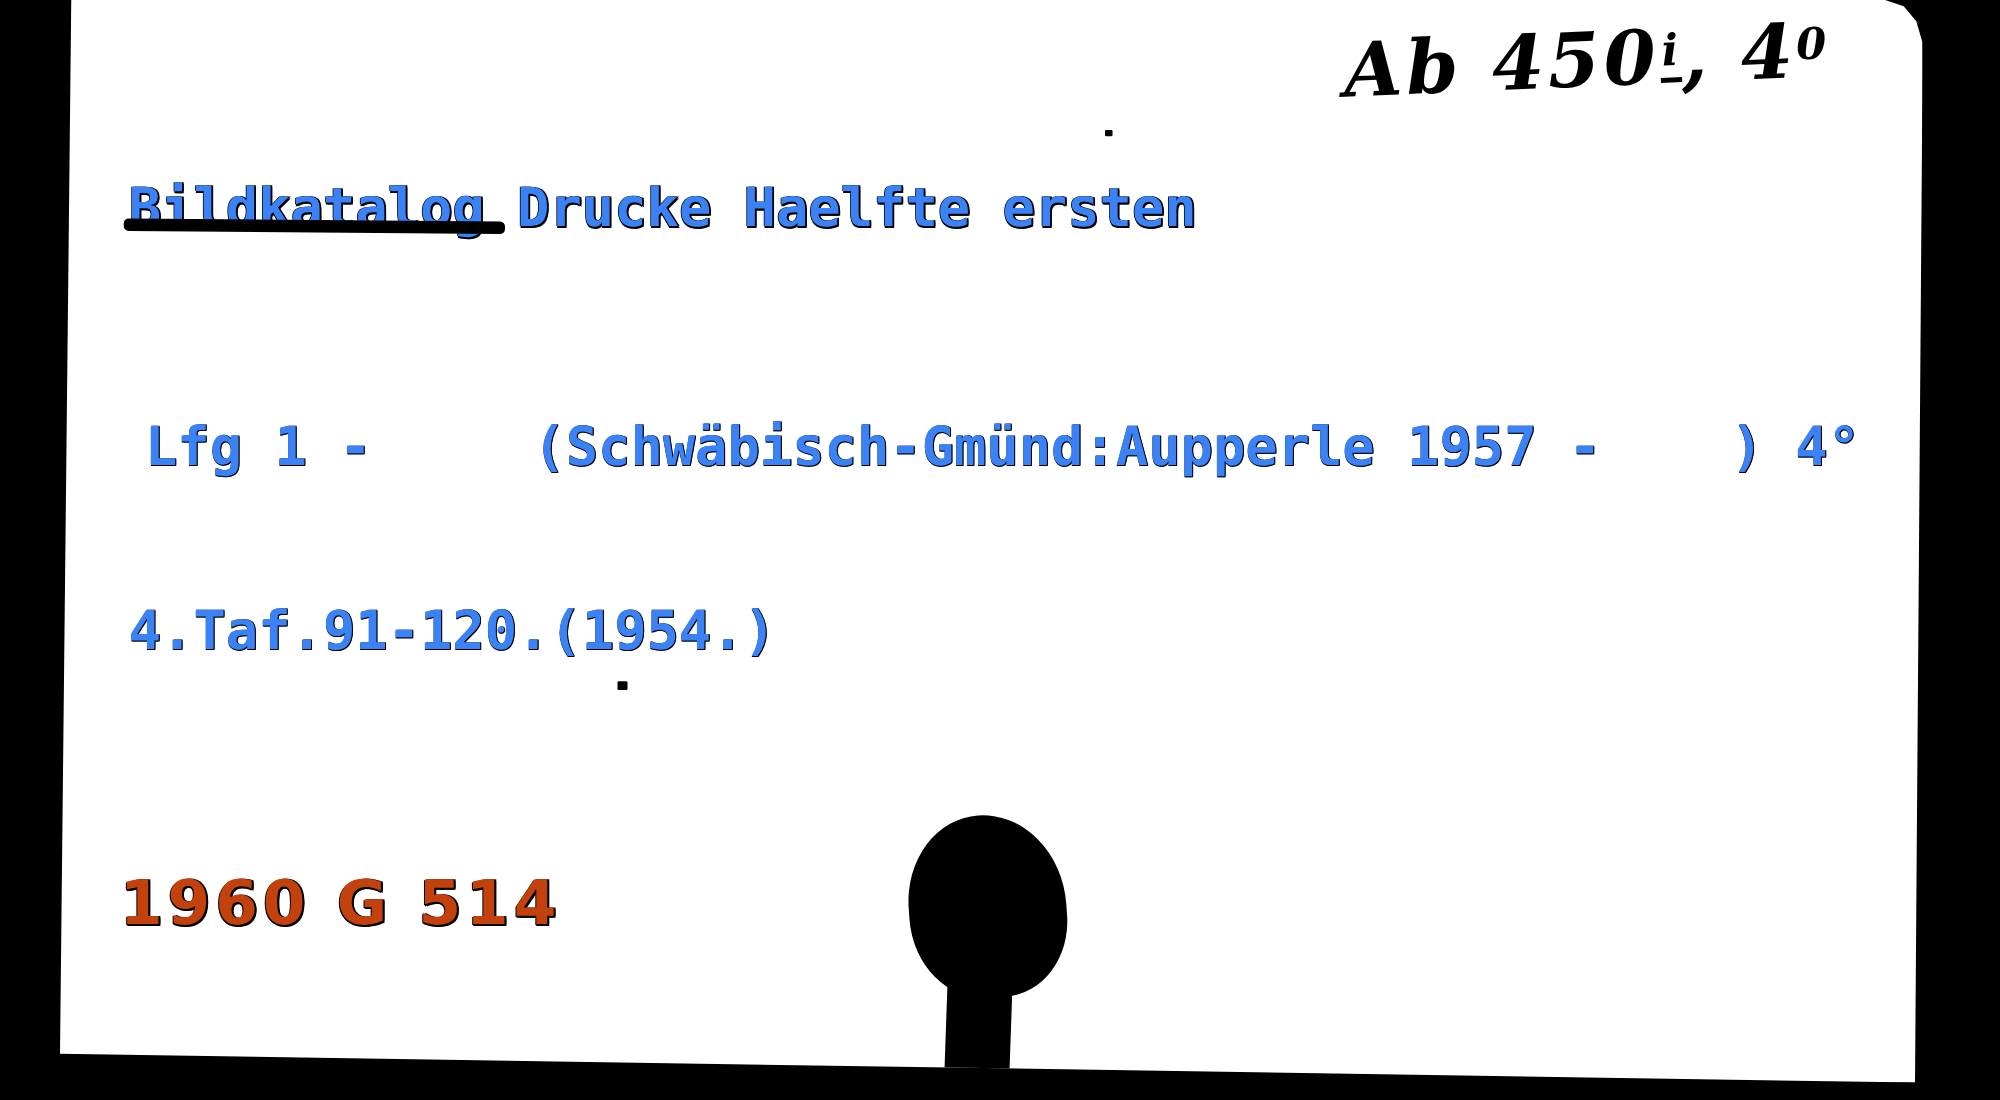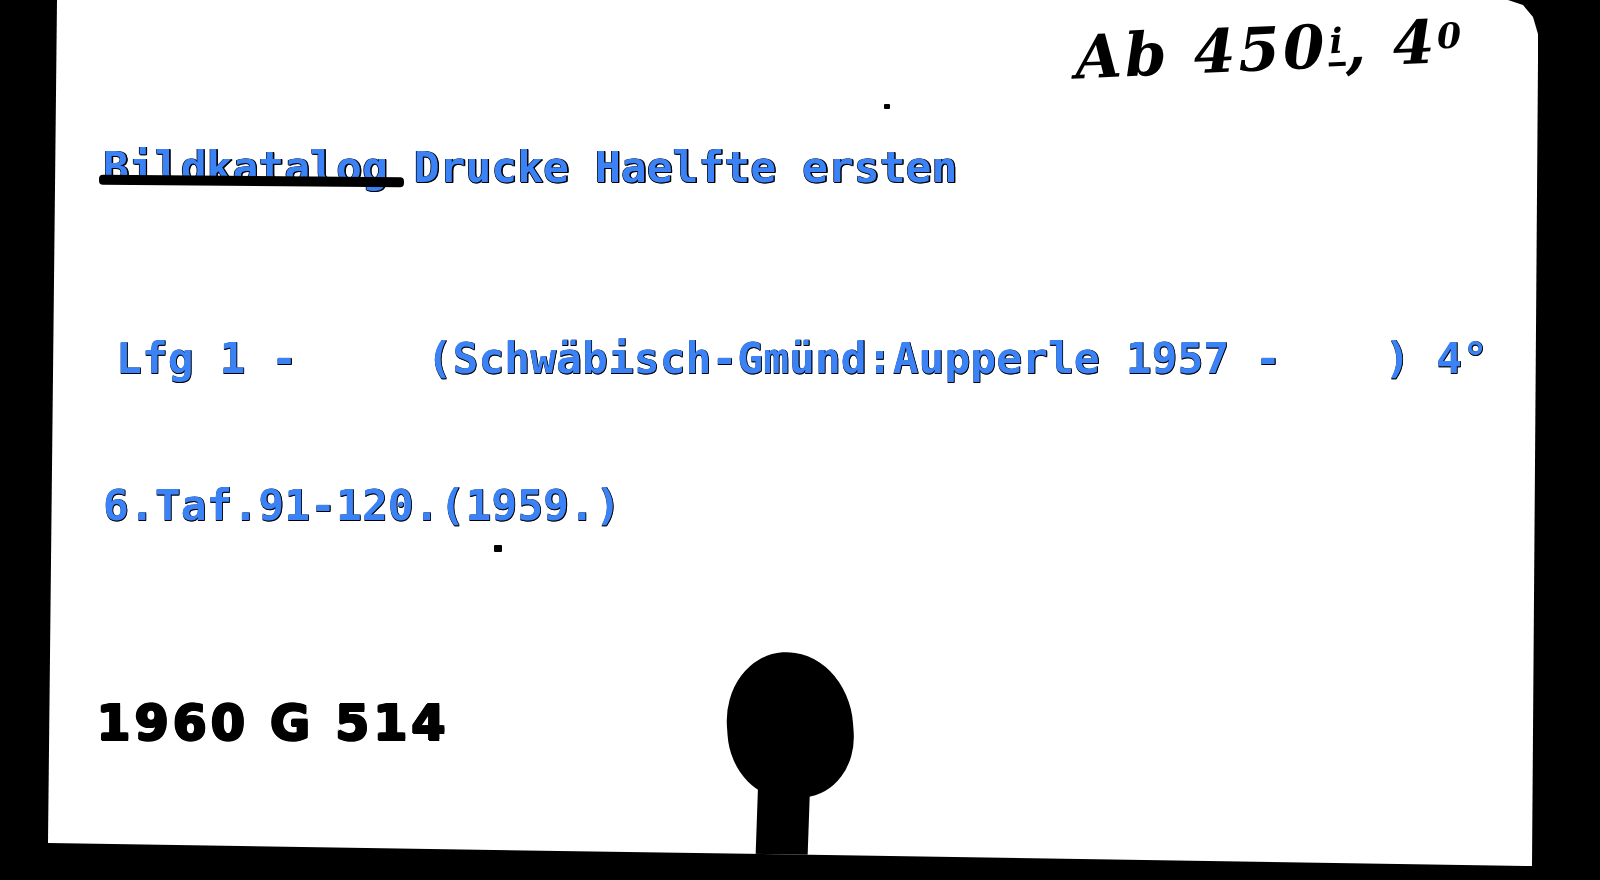--- a/index.html
+++ b/index.html
@@ -63,21 +63,21 @@
   .annotation .sup {
     font-size: 0.58em;
     vertical-align: 14px;
     letter-spacing: 0;
   }
   .annotation .sup.u { border-bottom: 4px solid #000; padding: 0 2px 1px 2px; }
   
   .accession {
     position: absolute;
     left: 96px; top: 694px;
-    color: #000000;
+    color: #c2410c;
     font-family: "DejaVu Sans", sans-serif;
     font-weight: bold;
     font-size: 49px;
     letter-spacing: 4px;
     white-space: pre;
     text-shadow: 1.6px 0 0 #000, 0 1.6px 0 #000, 1.6px 1.6px 0 #000, -0.8px 0.8px 0 #000;
   }
   
   .punch-ball {
     position: absolute;
@@ -109,21 +109,21 @@
 
     <div class="typed heading"><span>Bildkatalog</span><span> Drucke Haelfte ersten</span></div>
     <div class="underline-mark"></div>
 
     <div class="typed title-block">
     </div>
 
     <div class="typed imprint-line">Lfg 1 -     (Schwäbisch-Gmünd:Aupperle 1957 -    ) 4°</div>
 
     <div class="typed holdings-block">
-      <div>6.Taf.91-120.(1959.)</div>
+      <div>4.Taf.91-120.(1954.)</div>
     </div>
 
     <div class="accession">1960 G 514</div>
 
     <div class="speck s1"></div>
     <div class="speck s2"></div>
 
     <div class="punch-ball"></div>
     <div class="punch-stem"></div>
   </div>

